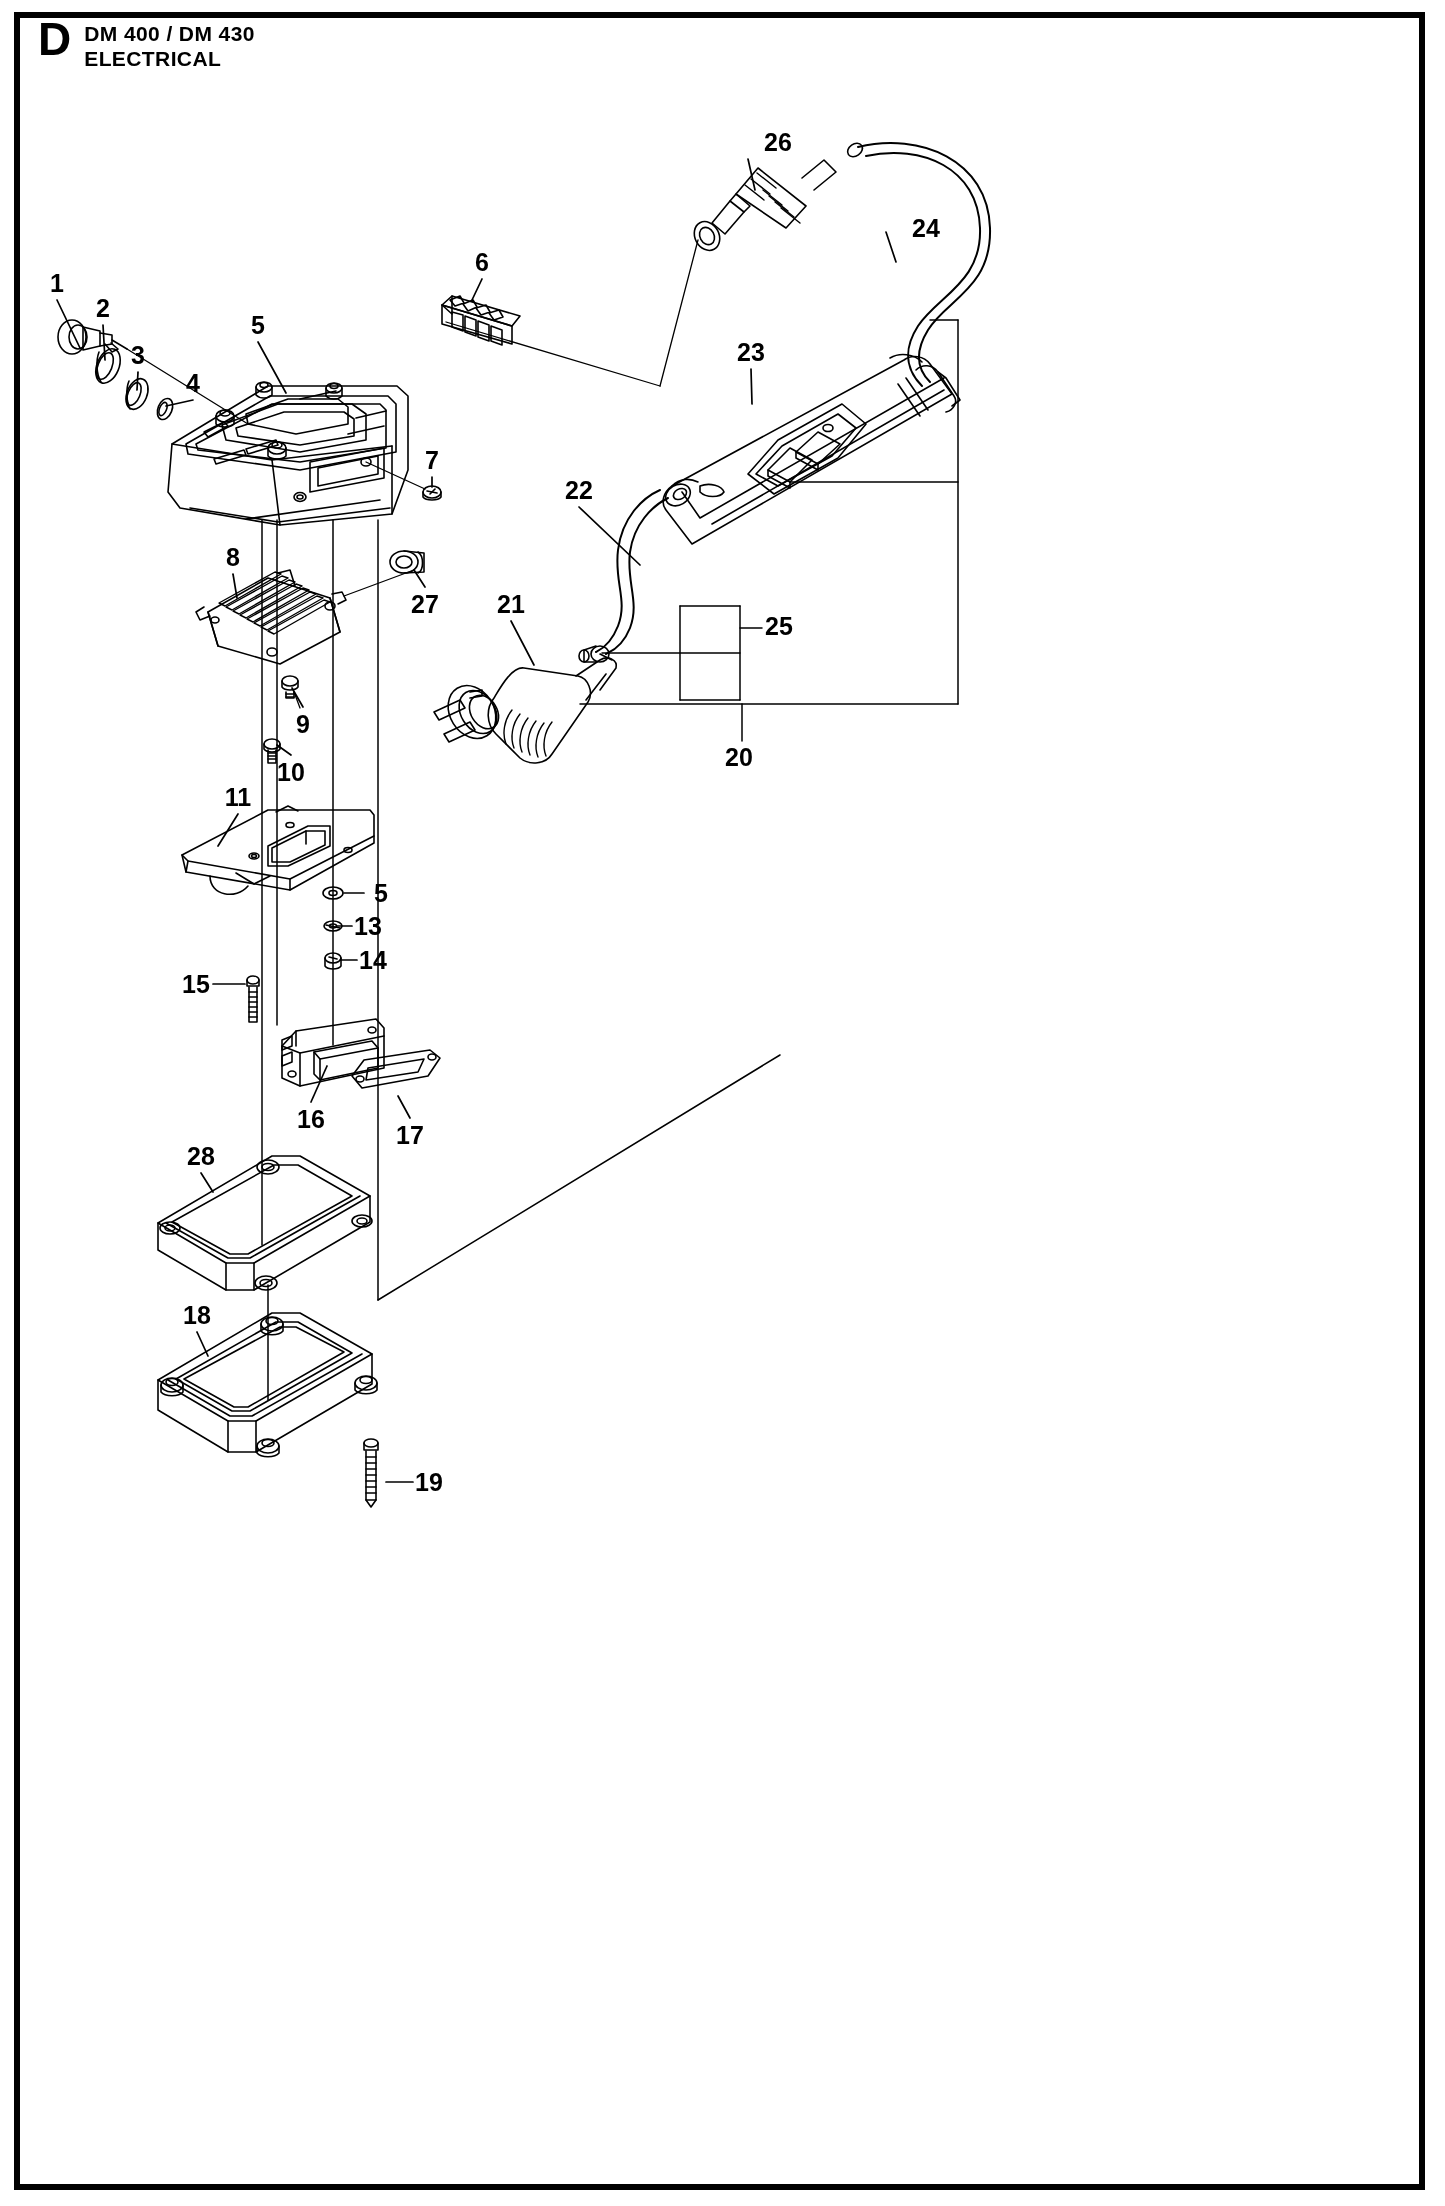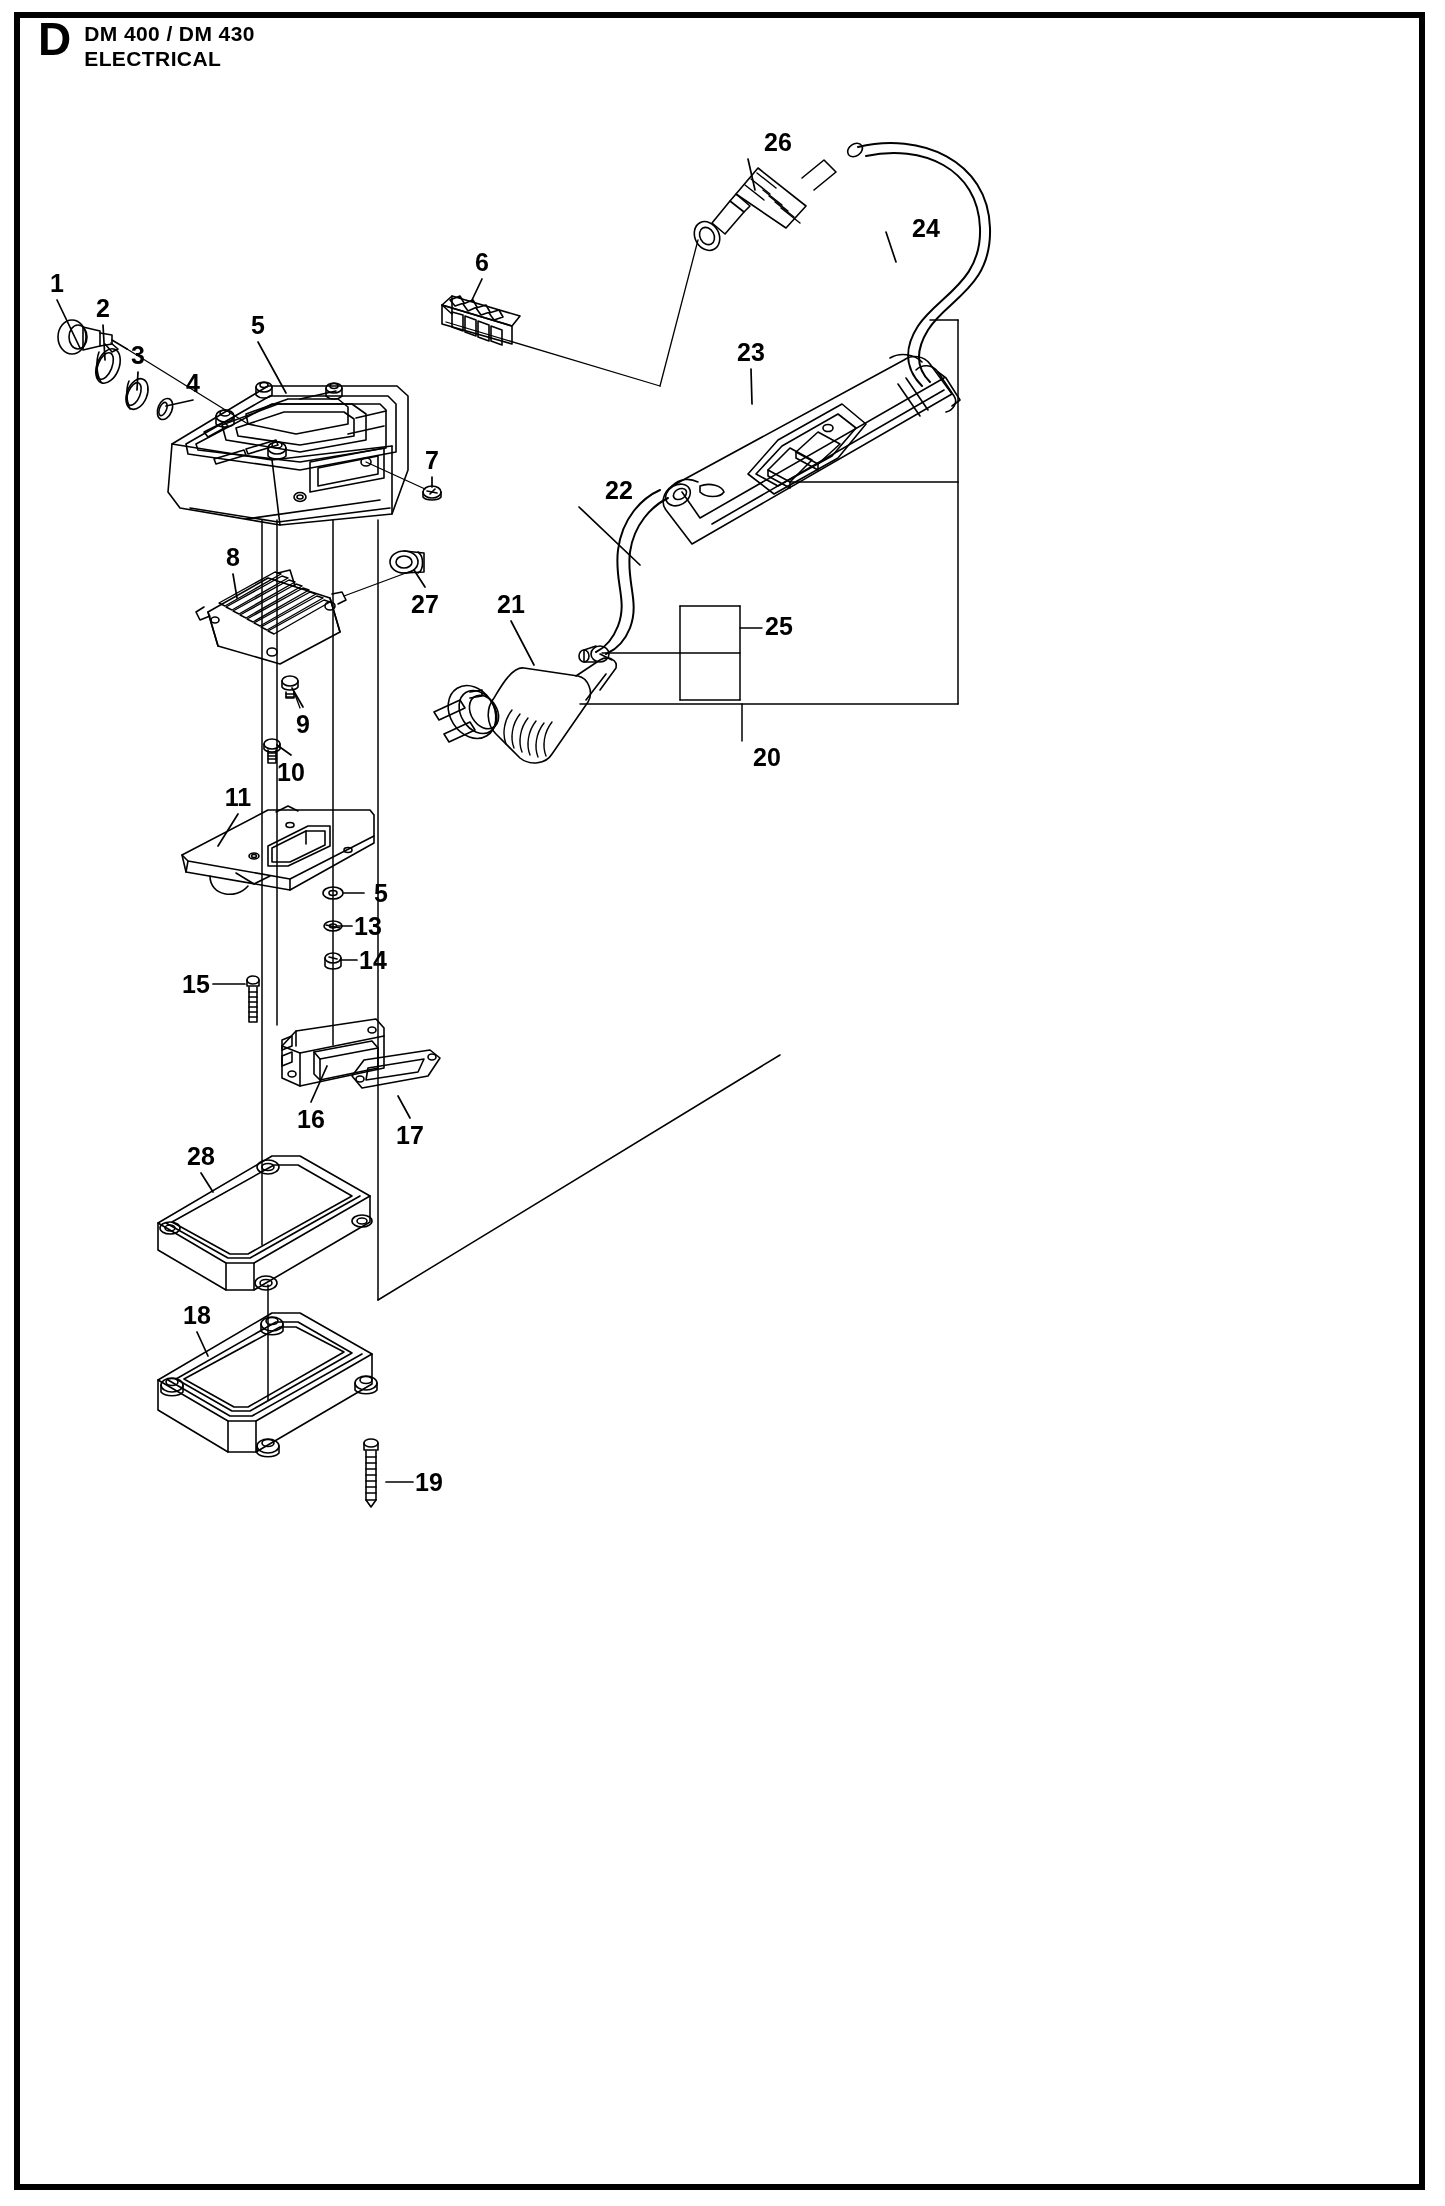--- a/index.html
+++ b/index.html
@@ -537,23 +537,23 @@
   <div class="callout" style="left:291px; top:772px;">10</div>
   <div class="callout" style="left:238px; top:797px;">11</div>
   <div class="callout" style="left:381px; top:893px;">5</div>
   <div class="callout" style="left:368px; top:926px;">13</div>
   <div class="callout" style="left:373px; top:960px;">14</div>
   <div class="callout" style="left:196px; top:984px;">15</div>
   <div class="callout" style="left:311px; top:1119px;">16</div>
   <div class="callout" style="left:410px; top:1135px;">17</div>
   <div class="callout" style="left:197px; top:1315px;text-align:right;">18</div>
   <div class="callout" style="left:429px; top:1482px;">19</div>
-  <div class="callout" style="left:767px; top:757px;">20</div>
+  <div class="callout" style="left:739px; top:757px;">20</div>
   <div class="callout" style="left:511px; top:604px;">21</div>
-  <div class="callout" style="left:579px; top:490px;margin-left:40px;">22</div>
+  <div class="callout" style="left:579px; top:490px;">22</div>
   <div class="callout" style="left:751px; top:352px;">23</div>
   <div class="callout" style="left:926px; top:215px;margin-top:13px;">24</div>
   <div class="callout" style="left:779px; top:626px;">25</div>
   <div class="callout" style="left:748px; top:142px;margin-left:30px;">26</div>
   <div class="callout" style="left:425px; top:604px;">27</div>
   <div class="callout" style="left:201px; top:1156px;">28</div>
 
 </div>
 
 </body></html>

